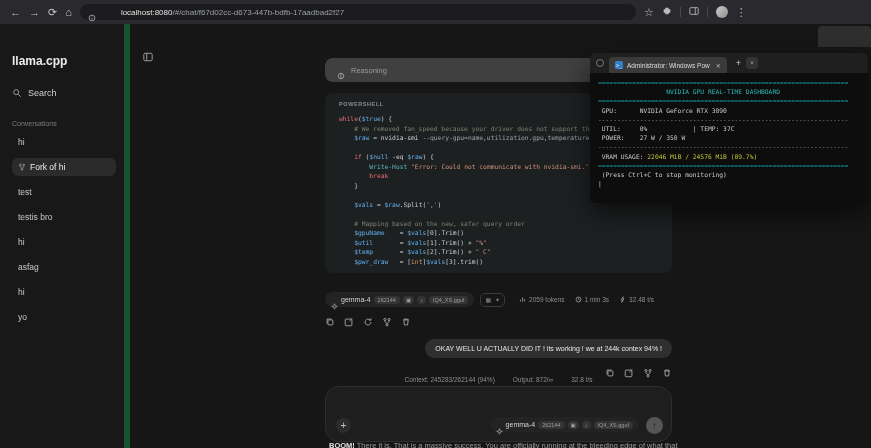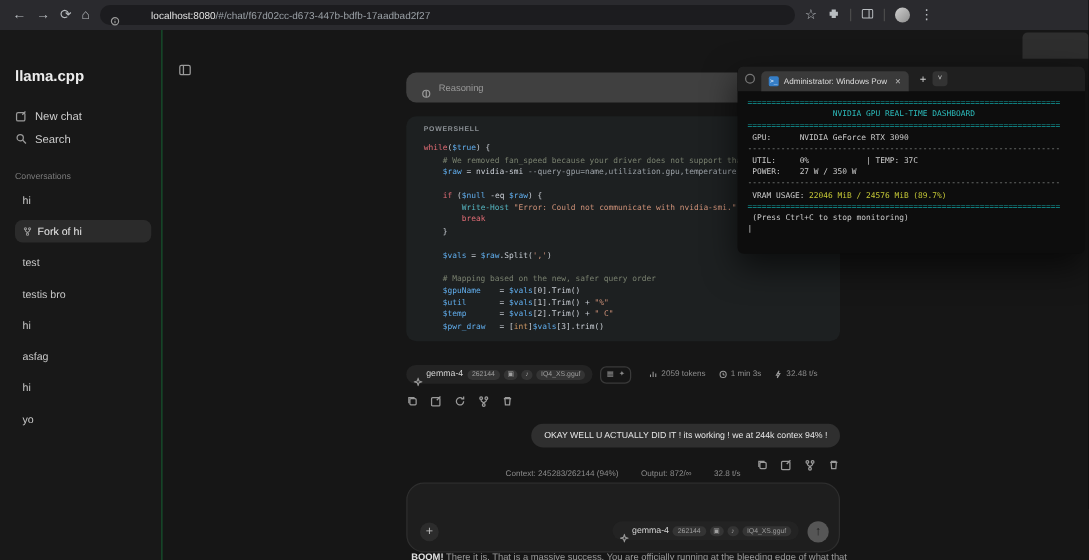--- a/index.html
+++ b/index.html
@@ -14,21 +14,21 @@
   .addr .url{font-size:8px;white-space:nowrap;overflow:hidden;padding-left:20px;}
   .url .host{color:#e3e3e3;}
   .url .path{color:#9aa0a6;}
   .vsep{width:1px;height:10px;background:#4a4a4a;}
   .avatar{width:12px;height:12px;border-radius:50%;background:linear-gradient(135deg,#cfcfcf,#8d8d8d);}
   
   .page{position:absolute;left:0;top:24px;width:871px;height:424px;background:#161616;overflow:hidden;}
   .corner-ic{position:absolute;left:24px;top:11px;width:9px;height:9px;border-radius:2px;background:#3a3a3a;}
   
   .sidebar{position:absolute;left:0;top:0;width:130px;height:100%;background:#181818;
-           border-right:1px solid #14532d;padding:30px 8px 0 12px;box-sizing:border-box;}
+           border-right:6px solid #14532d;padding:30px 8px 0 12px;box-sizing:border-box;}
   .brand{font-size:12px;font-weight:bold;color:#ececec;margin-bottom:16px;}
   .nav-item{display:flex;align-items:center;gap:6px;height:18px;color:#cfcfcf;font-size:9px;cursor:default;}
   .nav-item svg{flex:0 0 auto;}
   .conv-head{margin-top:18px;margin-bottom:6px;font-size:7px;color:#7d7d7d;}
   .conv-item{display:flex;align-items:center;gap:4px;height:14px;margin-bottom:7px;
              font-size:8.5px;color:#c9c9c9;padding:2px 6px;border-radius:6px;}
   .conv-item.selected{background:#2b2b2b;color:#ececec;}
   
   .main-toggle{position:absolute;left:143px;top:24px;color:#9a9a9a;}
   .gear{position:absolute;left:847px;top:8px;color:#8d8d8d;font-size:10px;}
@@ -136,27 +136,20 @@
     <span class="bicon">⋮</span>
   </div>
 
   <div class="page">
     <div class="corner-ic"></div>
 
     <div class="sidebar">
       <div class="brand">llama.cpp</div>
       <div class="nav-item">
         <span class="ic"><svg viewBox="0 0 12 12">
-              <rect x="1.5" y="2.5" width="8" height="8" rx="1.5"></rect>
-              <path d="M7 4.5 10 1.5"></path>
-            </svg></span>
-        <span>New chat</span>
-      </div>
-      <div class="nav-item">
-        <span class="ic"><svg viewBox="0 0 12 12">
               <circle cx="5" cy="5" r="3"></circle>
               <line x1="7.5" y1="7.5" x2="10.5" y2="10.5"></line>
             </svg></span>
         <span>Search</span>
       </div>
       <div class="conv-head">Conversations</div>
       <div>
           <div class="conv-item">
             <span>hi</span>
           </div>

